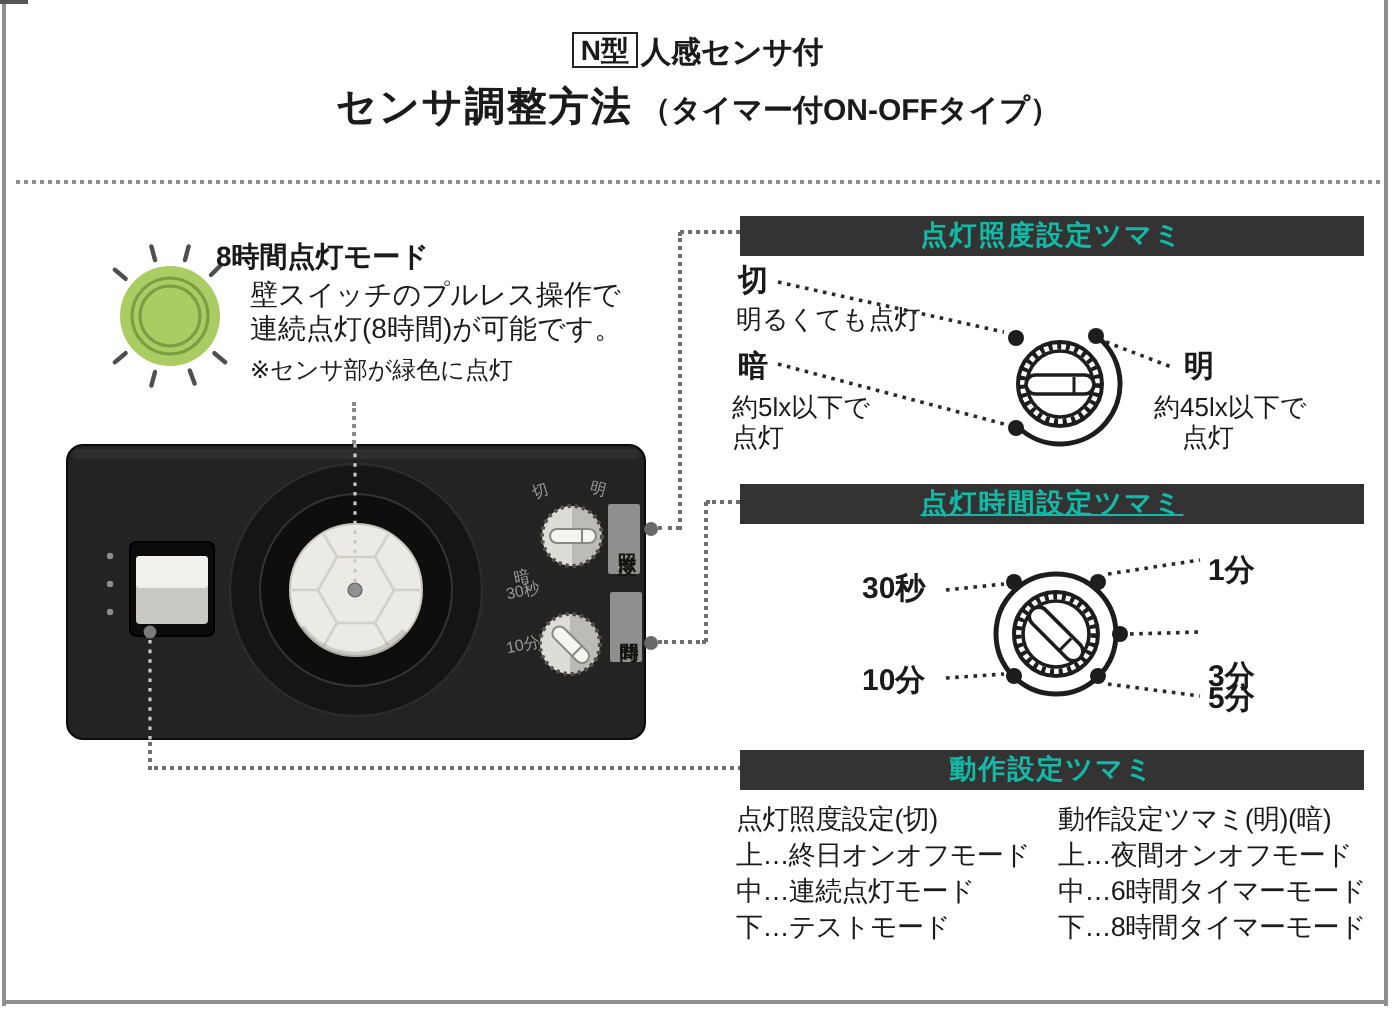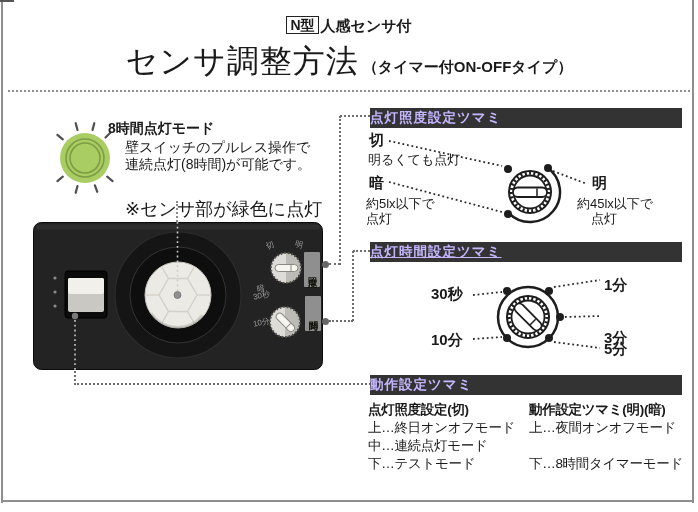--- a/index.html
+++ b/index.html
@@ -11,37 +11,37 @@
   .frame-left{left:1px;top:0;width:2px;height:503px;background:#8f8f8f;}
   .frame-right{left:692px;top:0;width:2px;height:503px;background:#8f8f8f;}
   .frame-bottom{left:1px;top:500px;width:693px;height:2px;background:#8f8f8f;}
   .frame-ticktl{left:0;top:0;width:14px;height:2px;background:#555;}
   
   .top-head{top:16px;left:0;width:698px;text-align:center;}
   .badge{display:inline-block;border:1.5px solid #222;padding:0 3px;font-weight:bold;
          font-size:14px;line-height:16px;margin-right:2px;vertical-align:1px;}
   .badge-text{font-size:15px;font-weight:bold;}
   .title-line{margin-top:4px;}
-  .title-big{font-size:32px;font-weight:normal;letter-spacing:1px;}
+  .title-big{font-size:20px;font-weight:bold;letter-spacing:1px;}
   .title-small{font-size:15px;font-weight:bold;margin-left:4px;}
   
   .doth{border-top:2px dotted #6e6e6e;height:0;}
   .dotv{border-left:2px dotted #6e6e6e;width:0;}
   .sep{border-top:2px dotted #8f8f8f;}
   .cdot{width:7px;height:7px;border-radius:50%;background:#686868;}
   
   .note-title{font-size:14px;font-weight:bold;}
   .note-line{font-size:14px;}
-  .note-cap{font-size:18px;margin-top:20px;}
-  
-  .h-bar{left:370px;width:312px;height:20px;background:#333333;color:#c4b5fd;
-         font-size:13.5px;font-weight:bold;line-height:20px;letter-spacing:1px;}
+  .note-cap{font-size:12px;}
+  
+  .h-bar{left:370px;width:312px;height:20px;background:#333333;color:#14b8a6;
+         font-size:13.5px;font-weight:bold;text-align:center;line-height:20px;letter-spacing:1px;}
   .f15b{font-size:15px;font-weight:bold;}
   .f13{font-size:13px;text-align:center;}
-  .f135b{font-size:13.5px;font-weight:bold;letter-spacing:-0.3px;}
+  .f135b{font-size:13.5px;font-weight:normal;letter-spacing:-0.3px;}
   .f135{font-size:13.5px;letter-spacing:-0.3px;}
   
   .dev-lbl{font-size:8px;color:#9a9a9a;}
   .dev-tag{width:16px;background:#8f8f8f;color:#14140e;font-size:9.5px;font-weight:bold;
            writing-mode:vertical-rl;text-orientation:upright;display:flex;align-items:center;
            justify-content:center;letter-spacing:1px;border-radius:1px;}
 </style>
 </head>
 <body>
 
@@ -211,15 +211,16 @@
     </g>
   </svg>
 
   <div class="abs h-bar" style="top:375px;">動作設定ツマミ</div>
   <div class="abs f135b nowrap" style="left:368px;top:401px;">点灯照度設定(切)</div>
   <div class="abs f135 nowrap" style="left:368px;top:419px;">上…終日オンオフモード</div>
   <div class="abs f135 nowrap" style="left:368px;top:437px;">中…連続点灯モード</div>
   <div class="abs f135 nowrap" style="left:368px;top:455px;">下…テストモード</div>
   <div class="abs f135b nowrap" style="left:529px;top:401px;">動作設定ツマミ(明)(暗)</div>
   <div class="abs f135 nowrap" style="left:529px;top:419px;text-align:center;">上…夜間オンオフモード</div>
+  <div class="abs f135 nowrap" style="left:529px;top:437px;">中…6時間タイマーモード</div>
   <div class="abs f135 nowrap" style="left:529px;top:455px;">下…8時間タイマーモード</div>
 
 </div>
 
 </body></html>

